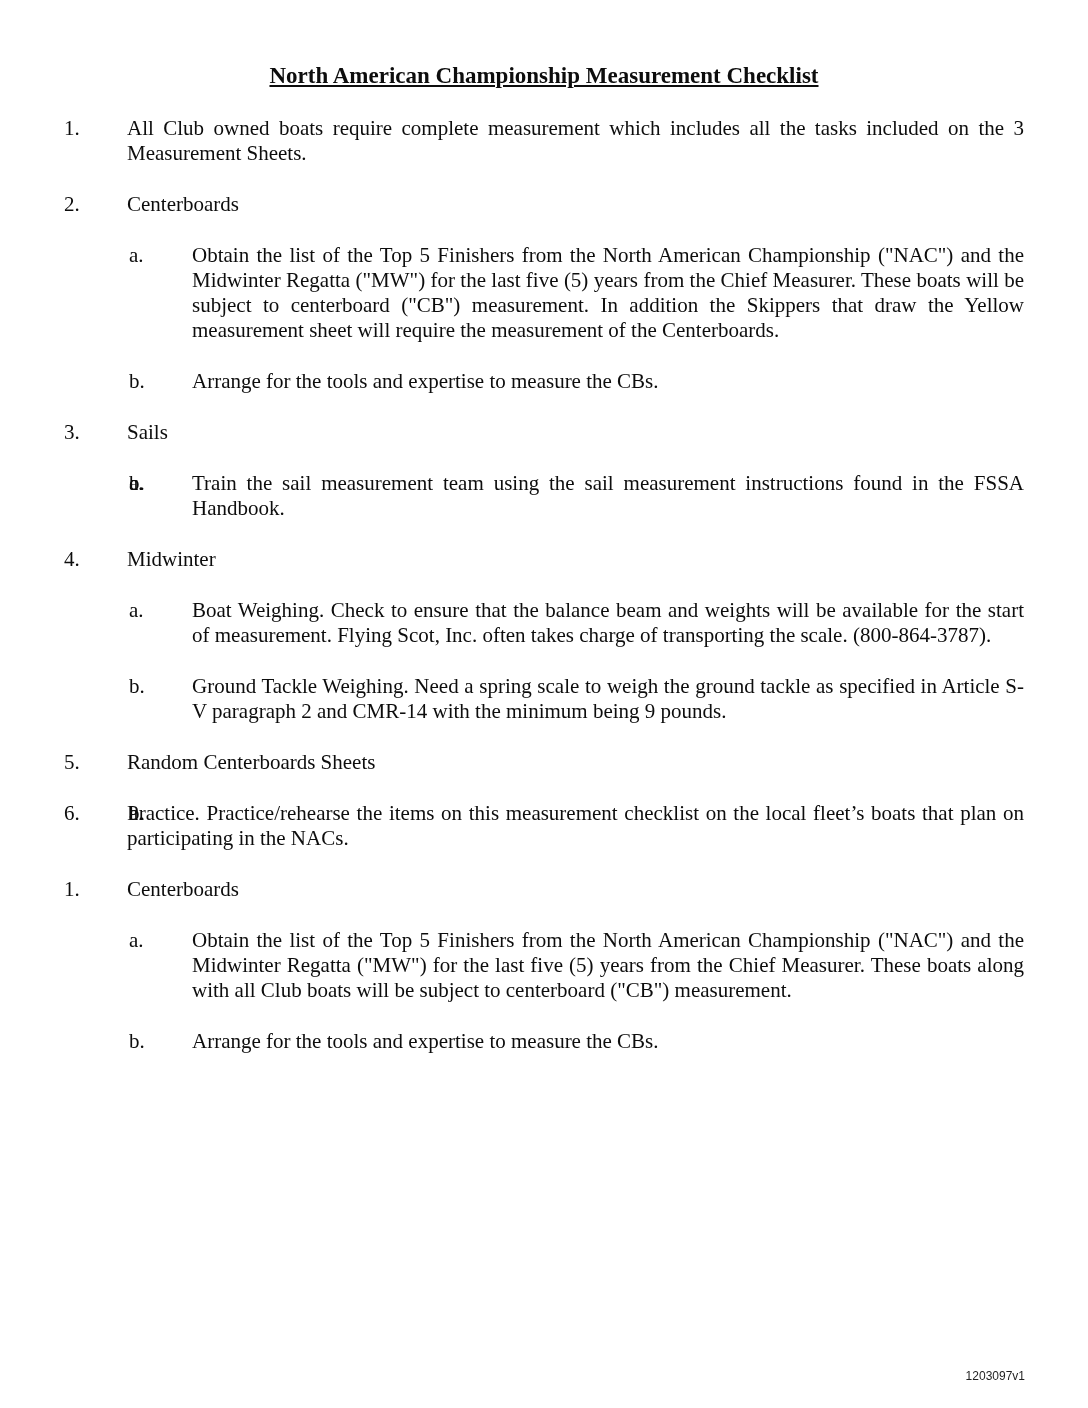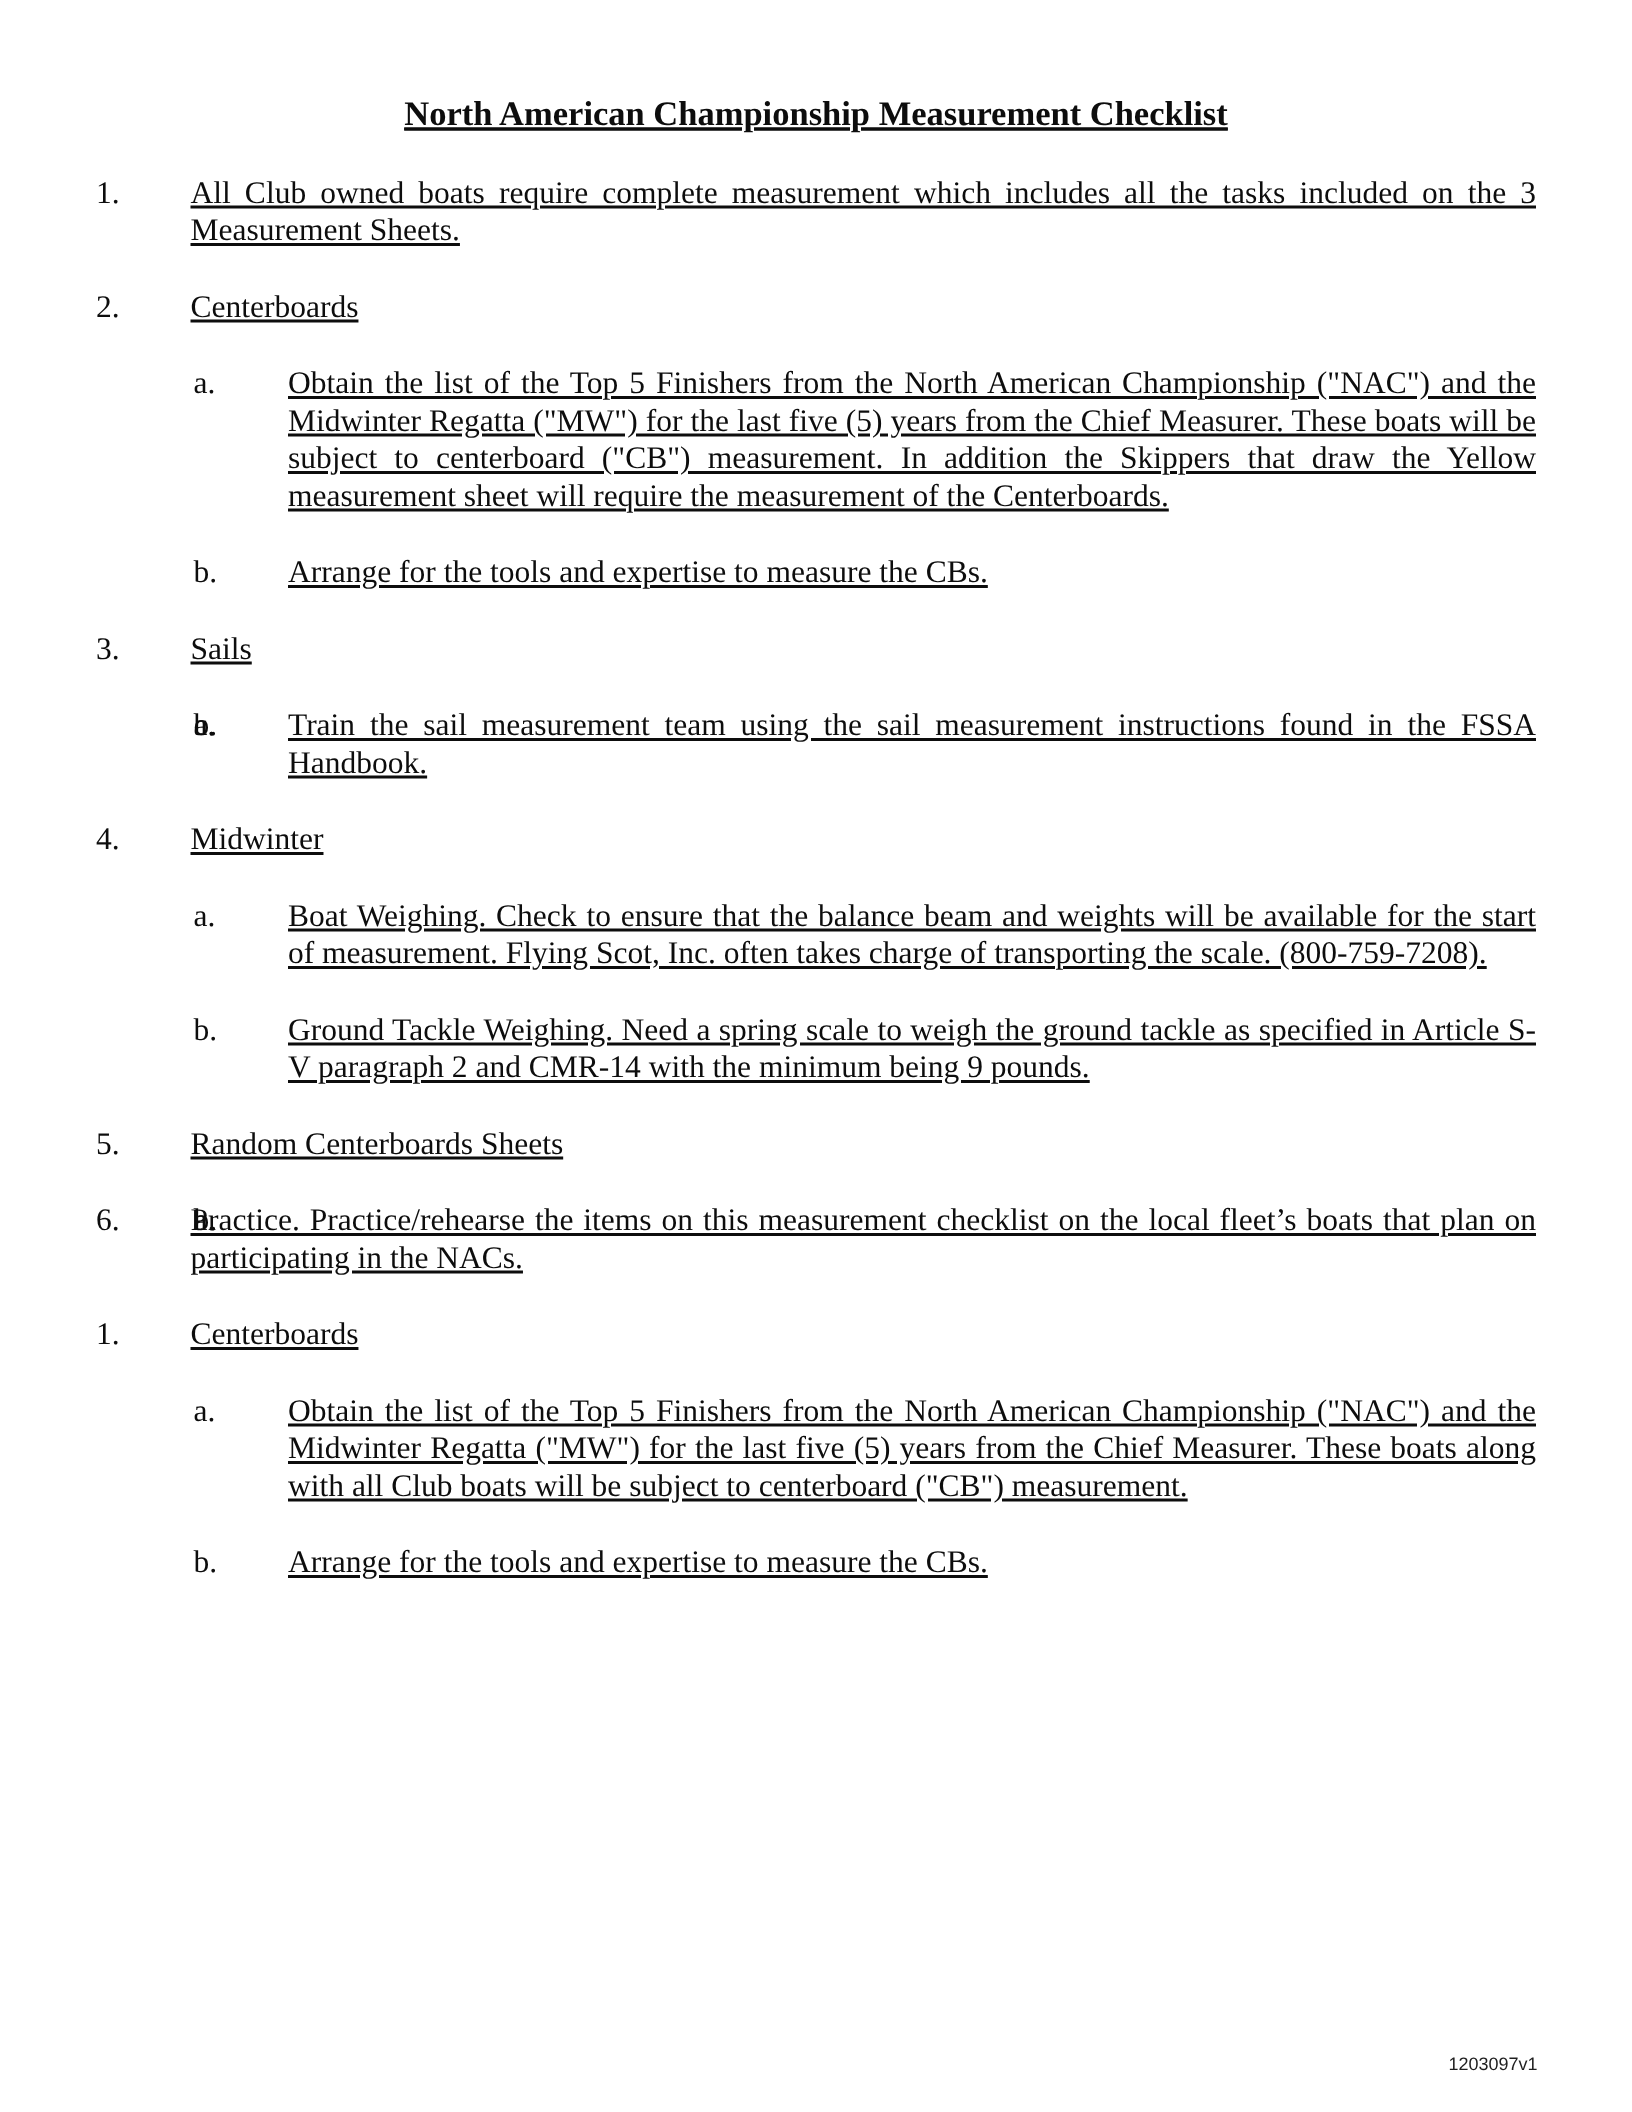--- a/index.html
+++ b/index.html
@@ -7,21 +7,21 @@
     width: 1088px;
     height: 1408px;
     background: #ffffff;
     color: #0d0d0d;
     font-family: "Liberation Serif", serif;
     font-size: 21px;
     line-height: 25px;
     position: relative;
     overflow: hidden;
   }
-  .page { padding: 62px 64px 0 64px; text-decoration: underline; }
+  .page { padding: 62px 64px 0 64px; }
   .title {
     font-size: 23px;
     line-height: 28px;
     font-weight: bold;
     text-align: center;
     text-decoration: underline;
     margin: 0 0 26px 0;
   }
   .item, .sub {
     position: relative;
@@ -90,21 +90,21 @@
     <span class="txt">Train the sail measurement team using the sail measurement instructions found in the FSSA Handbook.</span>
   </div>
 
   <div class="item">
     <span class="num">4.</span>
     <span class="txt">Midwinter</span>
   </div>
 
   <div class="sub">
     <span class="num">a.</span>
-    <span class="txt">Boat Weighing.  Check to ensure that the balance beam and weights will be available for the start of measurement. Flying Scot, Inc. often takes charge of transporting the scale. (800-759-7208).</span>
+    <span class="txt">Boat Weighing.  Check to ensure that the balance beam and weights will be available for the start of measurement. Flying Scot, Inc. often takes charge of transporting the scale. (800-864-3787).</span>
   </div>
 
   <div class="sub">
     <span class="num">b.</span>
     <span class="txt">Ground Tackle Weighing.  Need a spring scale to weigh the ground tackle as specified in Article S-V paragraph 2 and CMR-14 with the minimum being 9 pounds.</span>
   </div>
 
   <div class="item">
     <span class="num">5.</span>
     <span class="txt">Random Centerboards Sheets</span>

